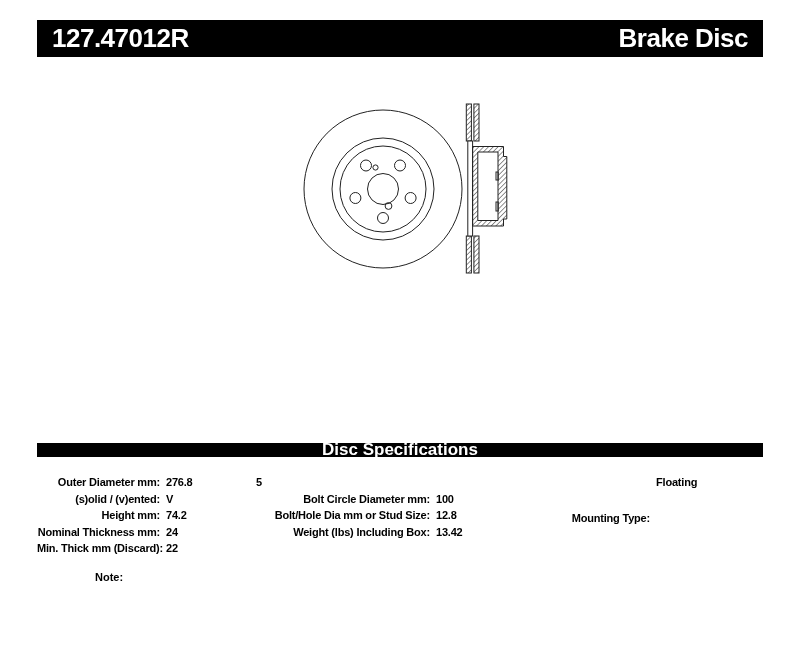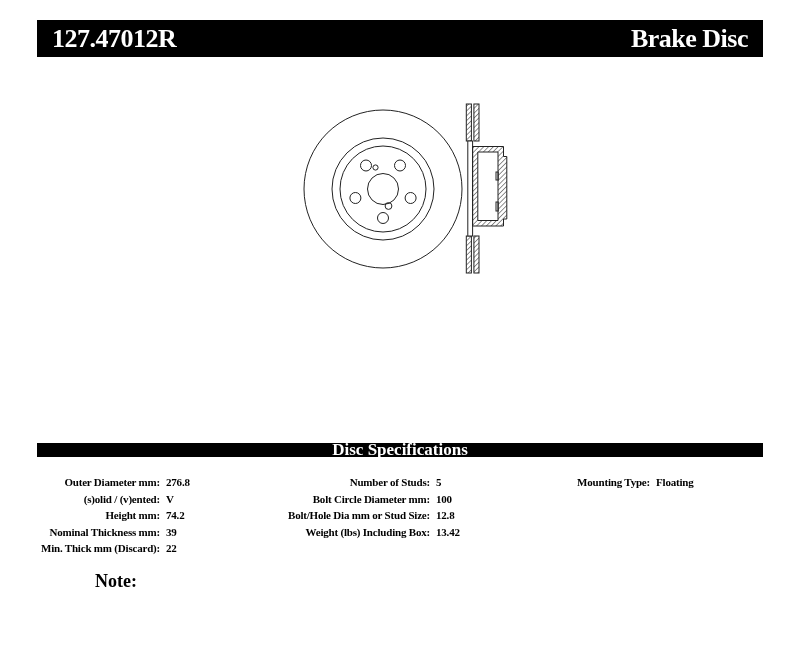--- a/index.html
+++ b/index.html
@@ -1,18 +1,18 @@
 <!DOCTYPE html>
 <html><head>
 <meta charset="utf-8">
 <style>
   html,body{margin:0;padding:0;background:#ffffff;}
   .page{
     position:relative;width:800px;height:655px;background:#ffffff;
-    font-family:Liberation Serif, serif;font-weight:bold;color:#000000;
+    font-family:Liberation Sans, sans-serif;font-weight:bold;color:#000000;
     overflow:hidden;
   }
   .bar{
     position:absolute;left:37px;width:726px;background:#000000;color:#ffffff;
     display:flex;align-items:center;box-sizing:border-box;
   }
   .header-bar{top:20px;height:37px;justify-content:space-between;
     padding:0 15px;font-size:26px;letter-spacing:-0.5px;}
   .section-bar{top:443px;height:14px;justify-content:center;font-size:17px;}
   .drawing-wrap{position:absolute;left:290px;top:95px;width:230px;height:190px;}
@@ -21,23 +21,23 @@
     font-size:11px;letter-spacing:-0.2px;padding-top:9px;box-sizing:border-box;
   }
   .spec-col{display:flex;flex-direction:column;}
   .col-left{width:213px;}
   .col-mid{width:290px;}
   .col-right{flex:1;}
   .spec-row{display:flex;line-height:16.5px;white-space:nowrap;}
   .spec-label{text-align:right;flex:0 0 auto;}
   .col-left .spec-label{width:123px;}
   .col-mid .spec-label{width:180px;}
-  .col-right .spec-label{width:110px;}
+  .col-right .spec-label{width:110px;margin-top:36px;}
   .spec-value{margin-left:6px;text-align:right;}
-  .note{position:absolute;left:95px;top:571px;font-size:18px;}
+  .note{position:absolute;left:95px;top:571px;font-size:11px;}
 </style>
 </head>
 <body>
 
 <div class="page">
 
   <header class="bar header-bar">
     <span>127.47012R</span>
     <span>Brake Disc</span>
   </header>
@@ -97,31 +97,30 @@
       <div class="spec-row">
         <span class="spec-label">(s)olid / (v)ented:</span>
         <span class="spec-value">V</span>
       </div>
       <div class="spec-row">
         <span class="spec-label">Height mm:</span>
         <span class="spec-value">74.2</span>
       </div>
       <div class="spec-row">
         <span class="spec-label">Nominal Thickness mm:</span>
-        <span class="spec-value">39</span>
+        <span class="spec-value">24</span>
       </div>
       <div class="spec-row">
         <span class="spec-label">Min. Thick mm (Discard):</span>
         <span class="spec-value">22</span>
       </div>
     </div>
 
     <div class="spec-col col-mid">
       <div class="spec-row">
-        <span class="spec-label">Number of Studs:</span>
         <span class="spec-value">5</span>
       </div>
       <div class="spec-row">
         <span class="spec-label">Bolt Circle Diameter mm:</span>
         <span class="spec-value">100</span>
       </div>
       <div class="spec-row">
         <span class="spec-label">Bolt/Hole Dia mm or Stud Size:</span>
         <span class="spec-value">12.8</span>
       </div>

